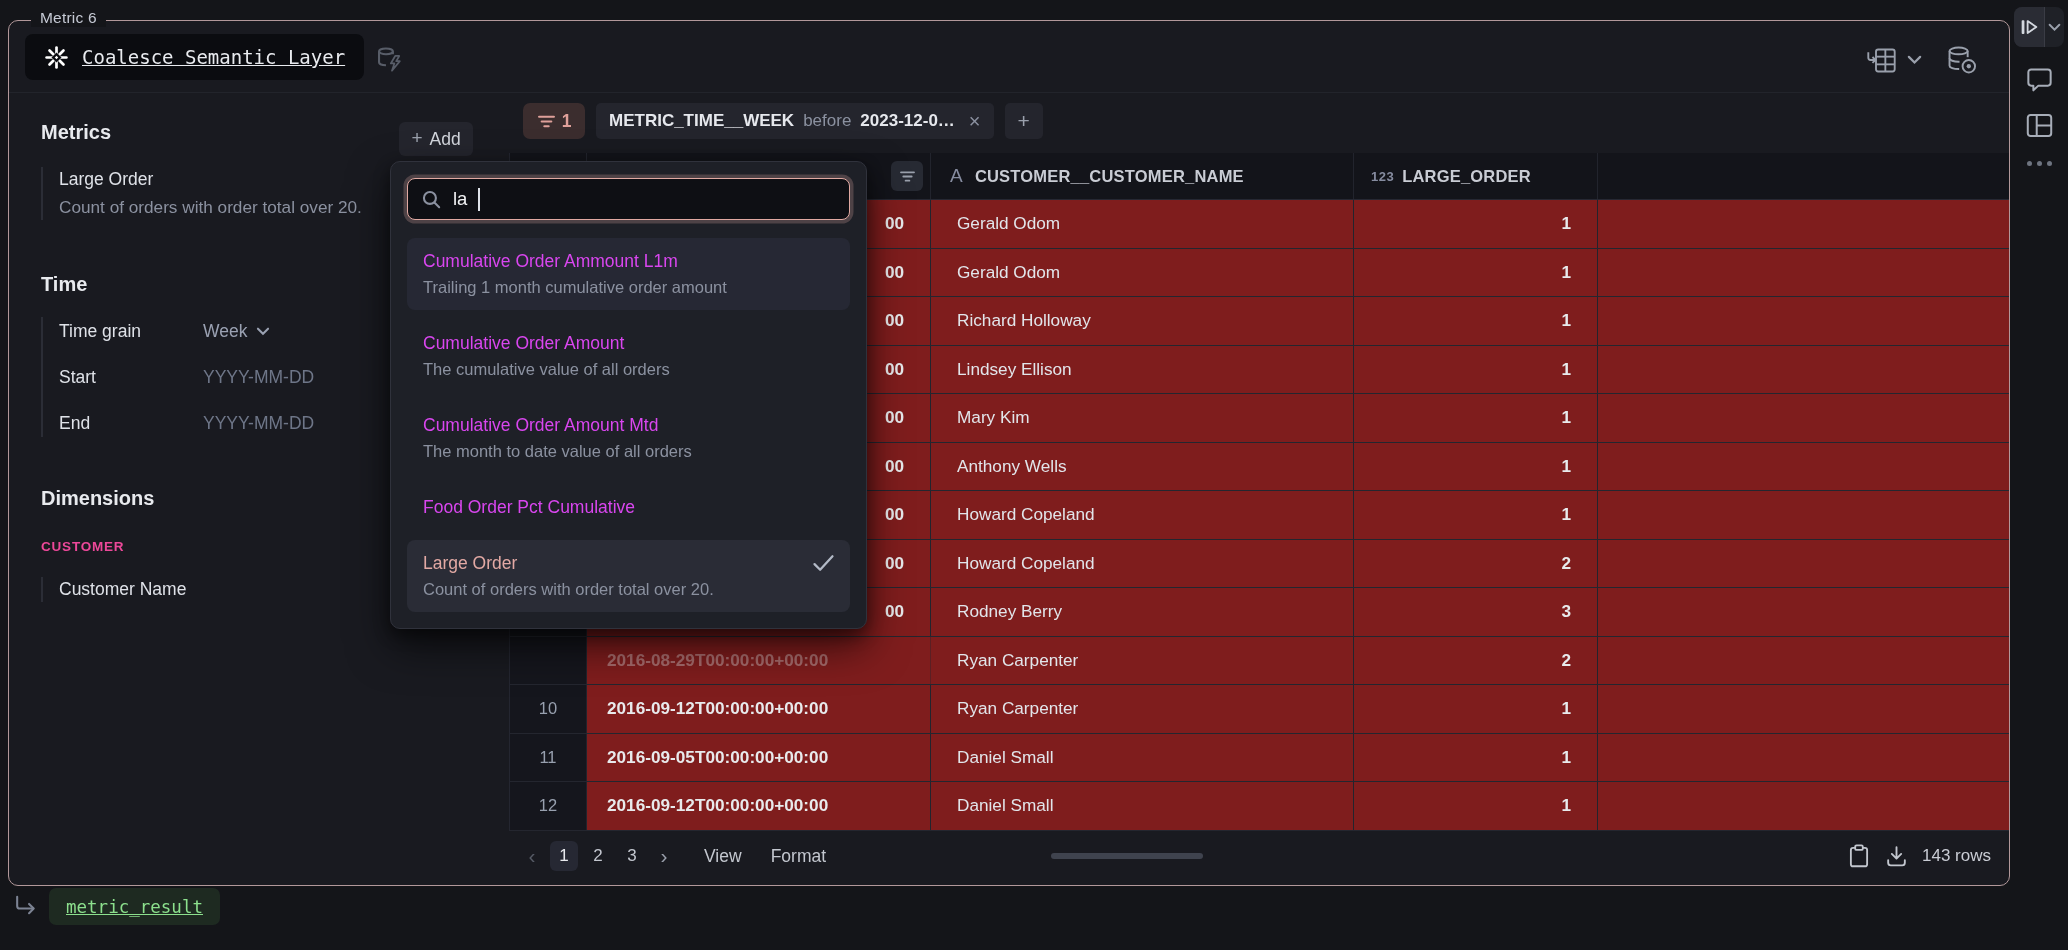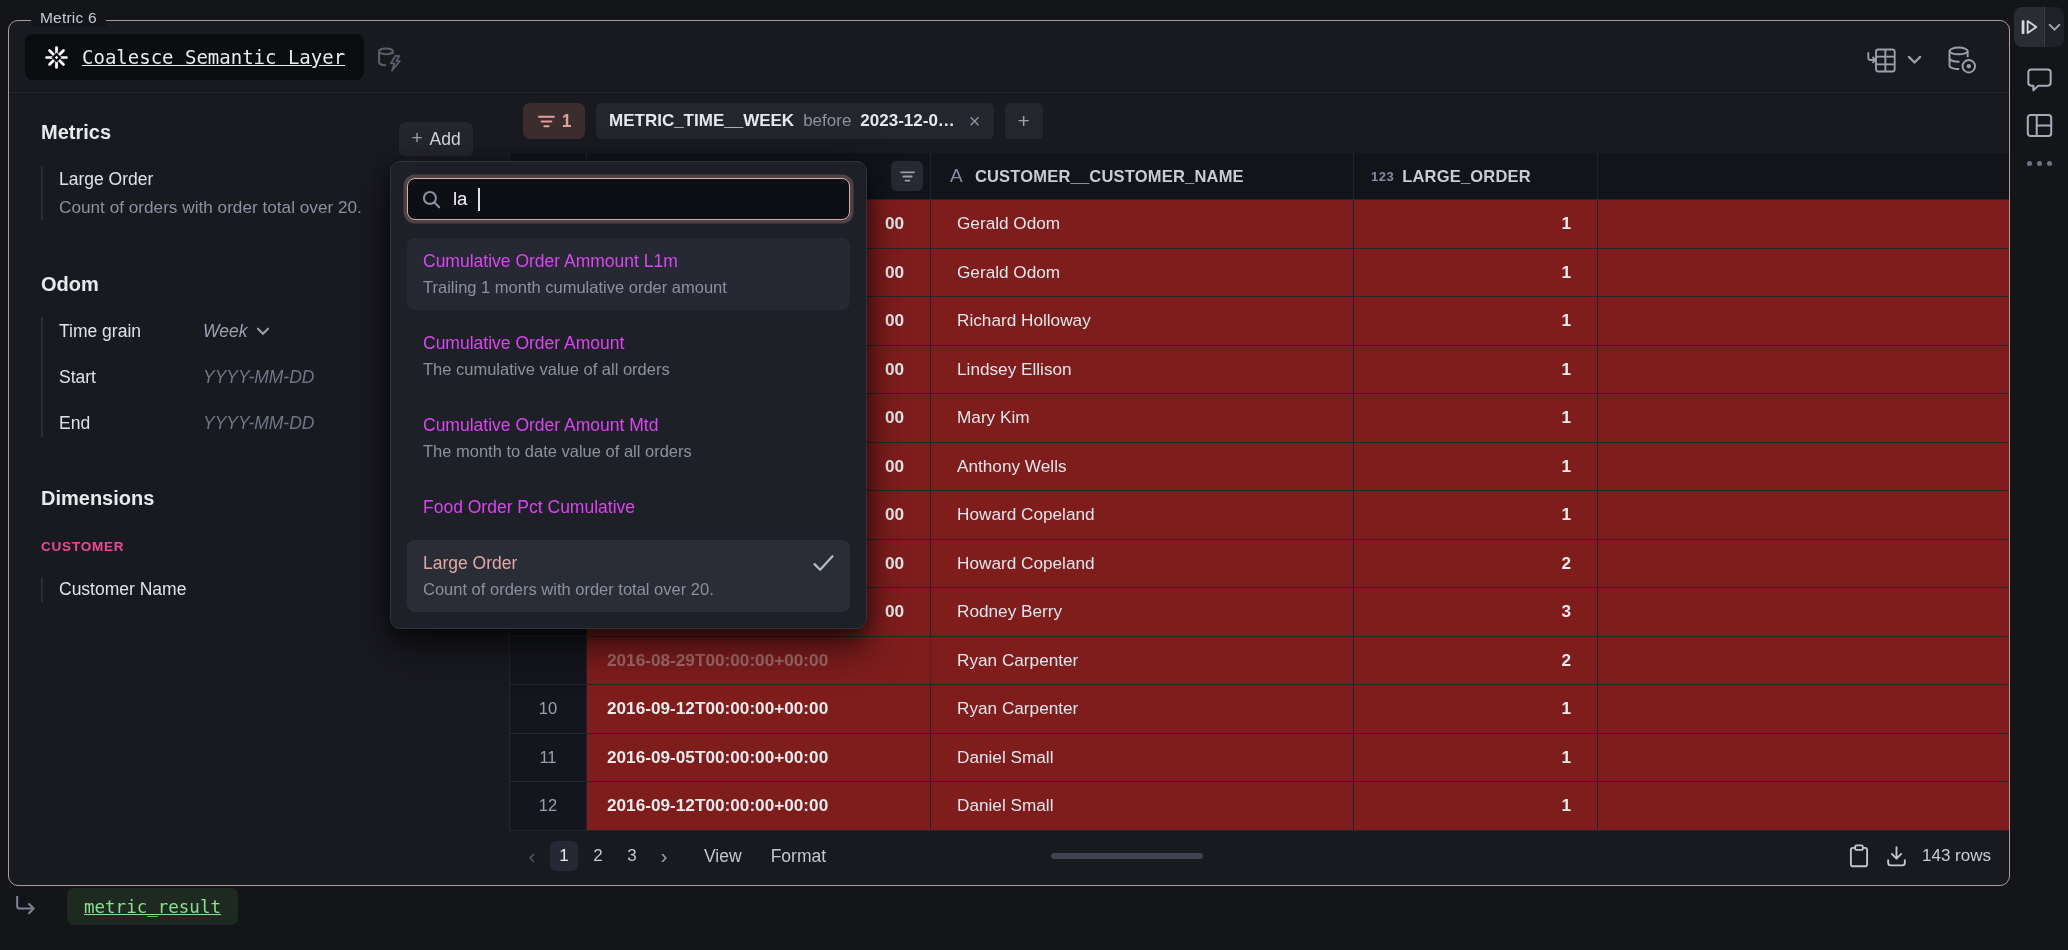--- a/index.html
+++ b/index.html
@@ -24,21 +24,21 @@
   .h1{position:absolute;color:#e8eaee;font-size:20px;font-weight:600;}
   .vitem{position:absolute;border-left:2px solid #2b2d36;padding:2px 0 2px 16px;}
   .vtitle{color:#dfe2e8;font-size:17.5px;margin-bottom:7px;white-space:nowrap;}
   .vdesc{color:#8b91a0;font-size:17.2px;white-space:nowrap;}
   .addbtn{position:absolute;left:390px;top:101px;width:74px;height:34px;background:#24252d;
     border-radius:6px;display:flex;align-items:center;justify-content:center;gap:7px;
     color:#d3d6dd;font-size:17.5px;cursor:pointer;}
   .addbtn .pl{color:#9aa0ac;font-size:19px;margin-top:-2px;}
   .trow2{display:flex;align-items:center;height:24px;margin-bottom:22px;}
   .trow2 .lab{width:144px;color:#dfe2e8;font-size:17.5px;}
-  .trow2 .val{color:#9aa1b2;font-size:17.5px;display:flex;align-items:center;gap:9px;font-style:italic;}
+  .trow2 .val{color:#9aa1b2;font-size:17.5px;display:flex;align-items:center;gap:9px;}
   .trow2 .ph{color:#6e7688;}
   .grouplab{position:absolute;color:#ec4899;font-size:13.5px;font-weight:700;letter-spacing:.8px;}
 
   
   .filterbar{position:absolute;left:514px;top:81px;display:flex;align-items:center;gap:11px;height:38px;}
   .fbadge{height:36px;min-width:46px;background:#3b2d2e;border-radius:7px;display:flex;
     align-items:center;justify-content:center;gap:6px;color:#dfa09a;font-size:17.5px;font-weight:600;padding:0 8px;cursor:pointer;}
   .fchip{height:36px;background:#24252d;border-radius:5px;display:flex;align-items:center;
     gap:9px;padding:0 13px;font-size:17px;cursor:pointer;}
   .fchip .fld,.fchip .valb{color:#e6e8ed;font-weight:700;}
@@ -106,21 +106,21 @@
   
   .sidebar{position:absolute;left:2014px;top:7px;width:52px;}
   .rungrp{width:50px;height:40px;border-radius:8px;background:#1f2127;display:flex;overflow:hidden;cursor:pointer;}
   .rungrp .seg1{width:30px;background:#2a2c34;display:flex;align-items:center;justify-content:center;}
   .rungrp .seg2{flex:1;display:flex;align-items:center;justify-content:center;border-left:1px solid #3a3c45;}
   .sb-ic{margin:19px 0 0 11px;cursor:pointer;display:flex;}
   .dots{display:flex;gap:5px;margin:22px 0 0 13px;cursor:pointer;}
   .dots i{width:5px;height:5px;border-radius:50%;background:#6e7480;}
 
   
-  .outrow{position:absolute;left:12px;top:888px;display:flex;align-items:center;gap:24px;text-align:right;}
+  .outrow{position:absolute;left:12px;top:888px;display:flex;align-items:center;gap:6px;text-align:right;}
   .outchip{height:37px;background:#1e2a21;border-radius:7px;display:flex;align-items:center;
     padding:0 17px;color:#8ce08d;font-size:17.5px;}
 </style>
 </head>
 <body>
 
 <div class="frame">
   <span class="legend">Metric 6</span>
 
   <div class="frame-header"></div>
@@ -178,21 +178,21 @@
   <div class="addbtn">
     <span class="pl">+</span>
     <span>Add</span>
   </div>
 
   <div class="vitem" style="left:32px;top:146px;width:470px">
     <div class="vtitle">Large Order</div>
     <div class="vdesc">Count of orders with order total over 20.</div>
   </div>
 
-  <div class="h1" style="left:32px;top:252px">Odom</div>
+  <div class="h1" style="left:32px;top:252px">Time</div>
   <div class="vitem" style="left:32px;top:296px;width:420px">
     <div class="trow2">
       <span class="lab">Time grain</span>
       <span class="val">
         <span>Week</span>
         <svg width="14" height="9" viewBox="0 0 12 8" fill="none" stroke="#9aa1b2" stroke-width="1.8" stroke-linecap="round">
           <path d="M1.5 1.5 L6 6 L10.5 1.5"></path>
         </svg>
       </span>
     </div>

